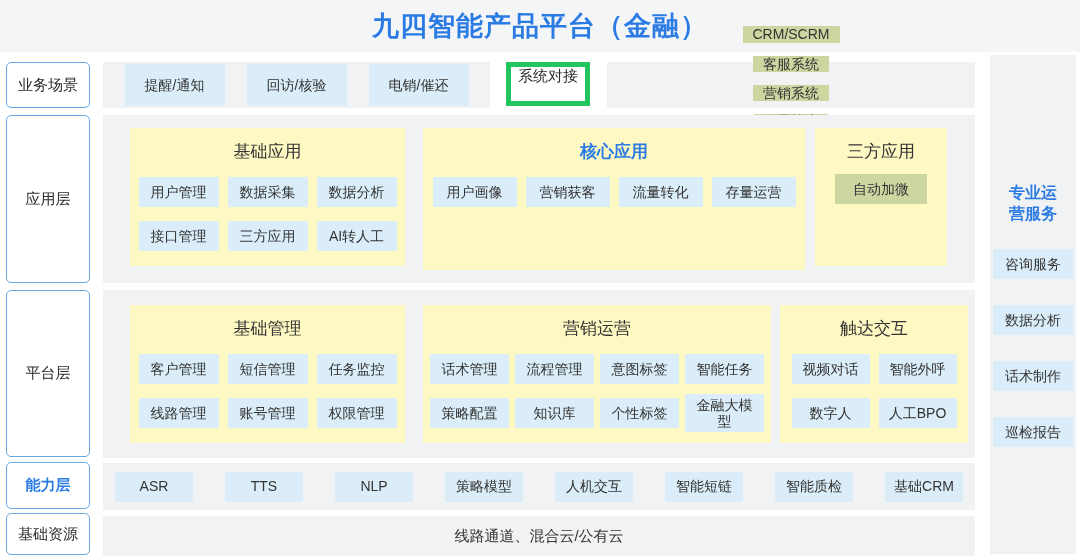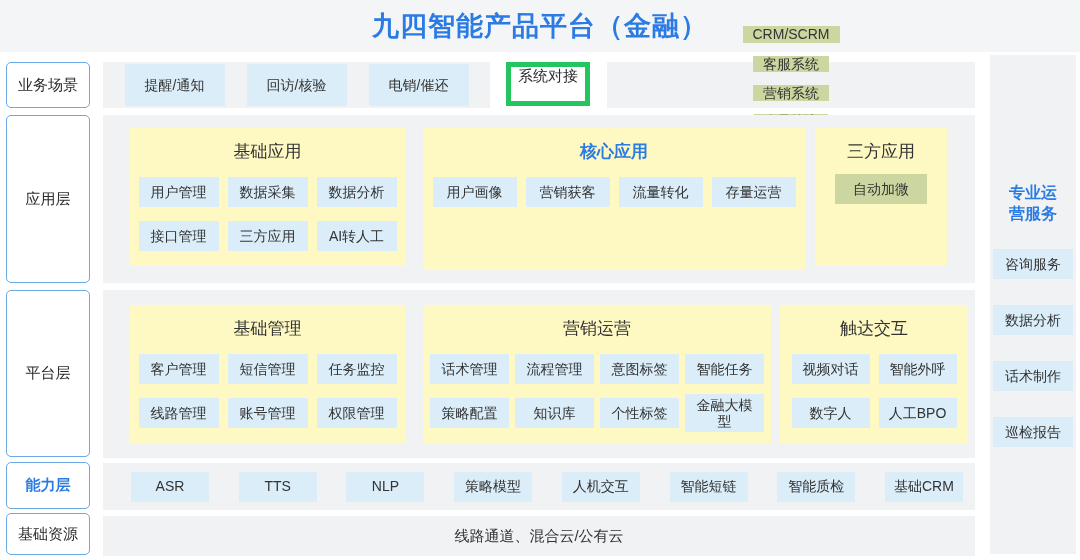--- a/index.html
+++ b/index.html
@@ -37,21 +37,21 @@
     display:flex; align-items:center; justify-content:center; }
 
   
   .chip { display:flex; align-items:center; justify-content:center;
     text-align:center; font-size:14px; color:#333; line-height:1.15; }
   .chip.blue  { background:#daedf8; }
   .chip.green { background:#ccd6a1; }
   .scen-chip { width:100px; height:42px; }
   .sys-chip  { padding:0 10px; height:32px; }
   .sys-chip.wrap { width:74px; height:38px; padding:0 8px; font-size:13px; }
-  .cap-chip  { width:78px; height:30px;margin-left:16px; }
+  .cap-chip  { width:78px; height:30px; }
   .side-chip { width:80px; height:30px; background:#daedf8; }
 
   
   .connector { position:absolute; left:506px; top:62px; width:84px; height:44px;
     background:#fff; border:5px solid #22c55e; display:flex; align-items:flex-start;
     justify-content:center; font-size:15px; color:#2b2b2b; }
 
   
   .card { position:absolute; background:#fef9c3; }
   .card-title { height:38px; display:flex; align-items:center; justify-content:center;

